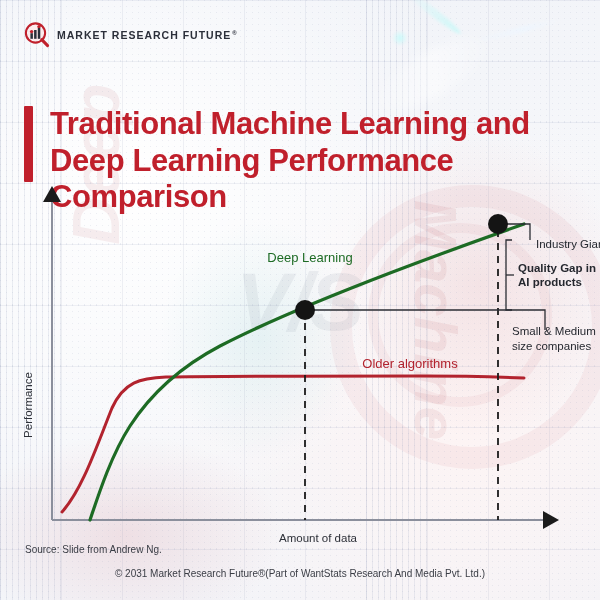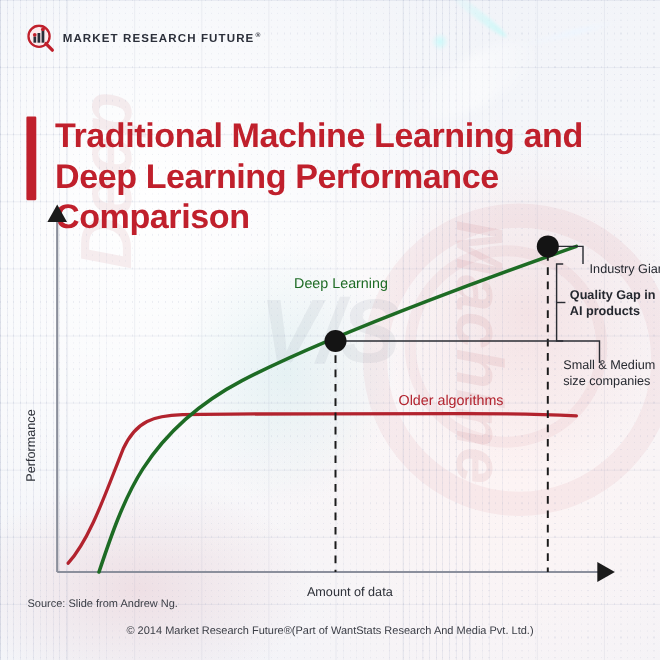--- a/index.html
+++ b/index.html
@@ -216,13 +216,13 @@
 
     <text class="ann-label" x="512" y="175">Small &amp; Medium</text>
     <text class="ann-label" x="512" y="190">size companies</text>
 
     <text class="axis-label" x="0" y="0" transform="translate(32,245) rotate(-90)" text-anchor="middle">Performance</text>
     <text class="axis-label" x="318" y="382" text-anchor="middle">Amount of data</text>
   </svg>
 </div>
 
 <div id="source-note">Source: Slide from Andrew Ng.</div>
-<div id="copyright">© 2014 Market Research Future®(Part of WantStats Research And Media Pvt. Ltd.)</div>
+<div id="copyright">© 2031 Market Research Future®(Part of WantStats Research And Media Pvt. Ltd.)</div>
 
 </body></html>

